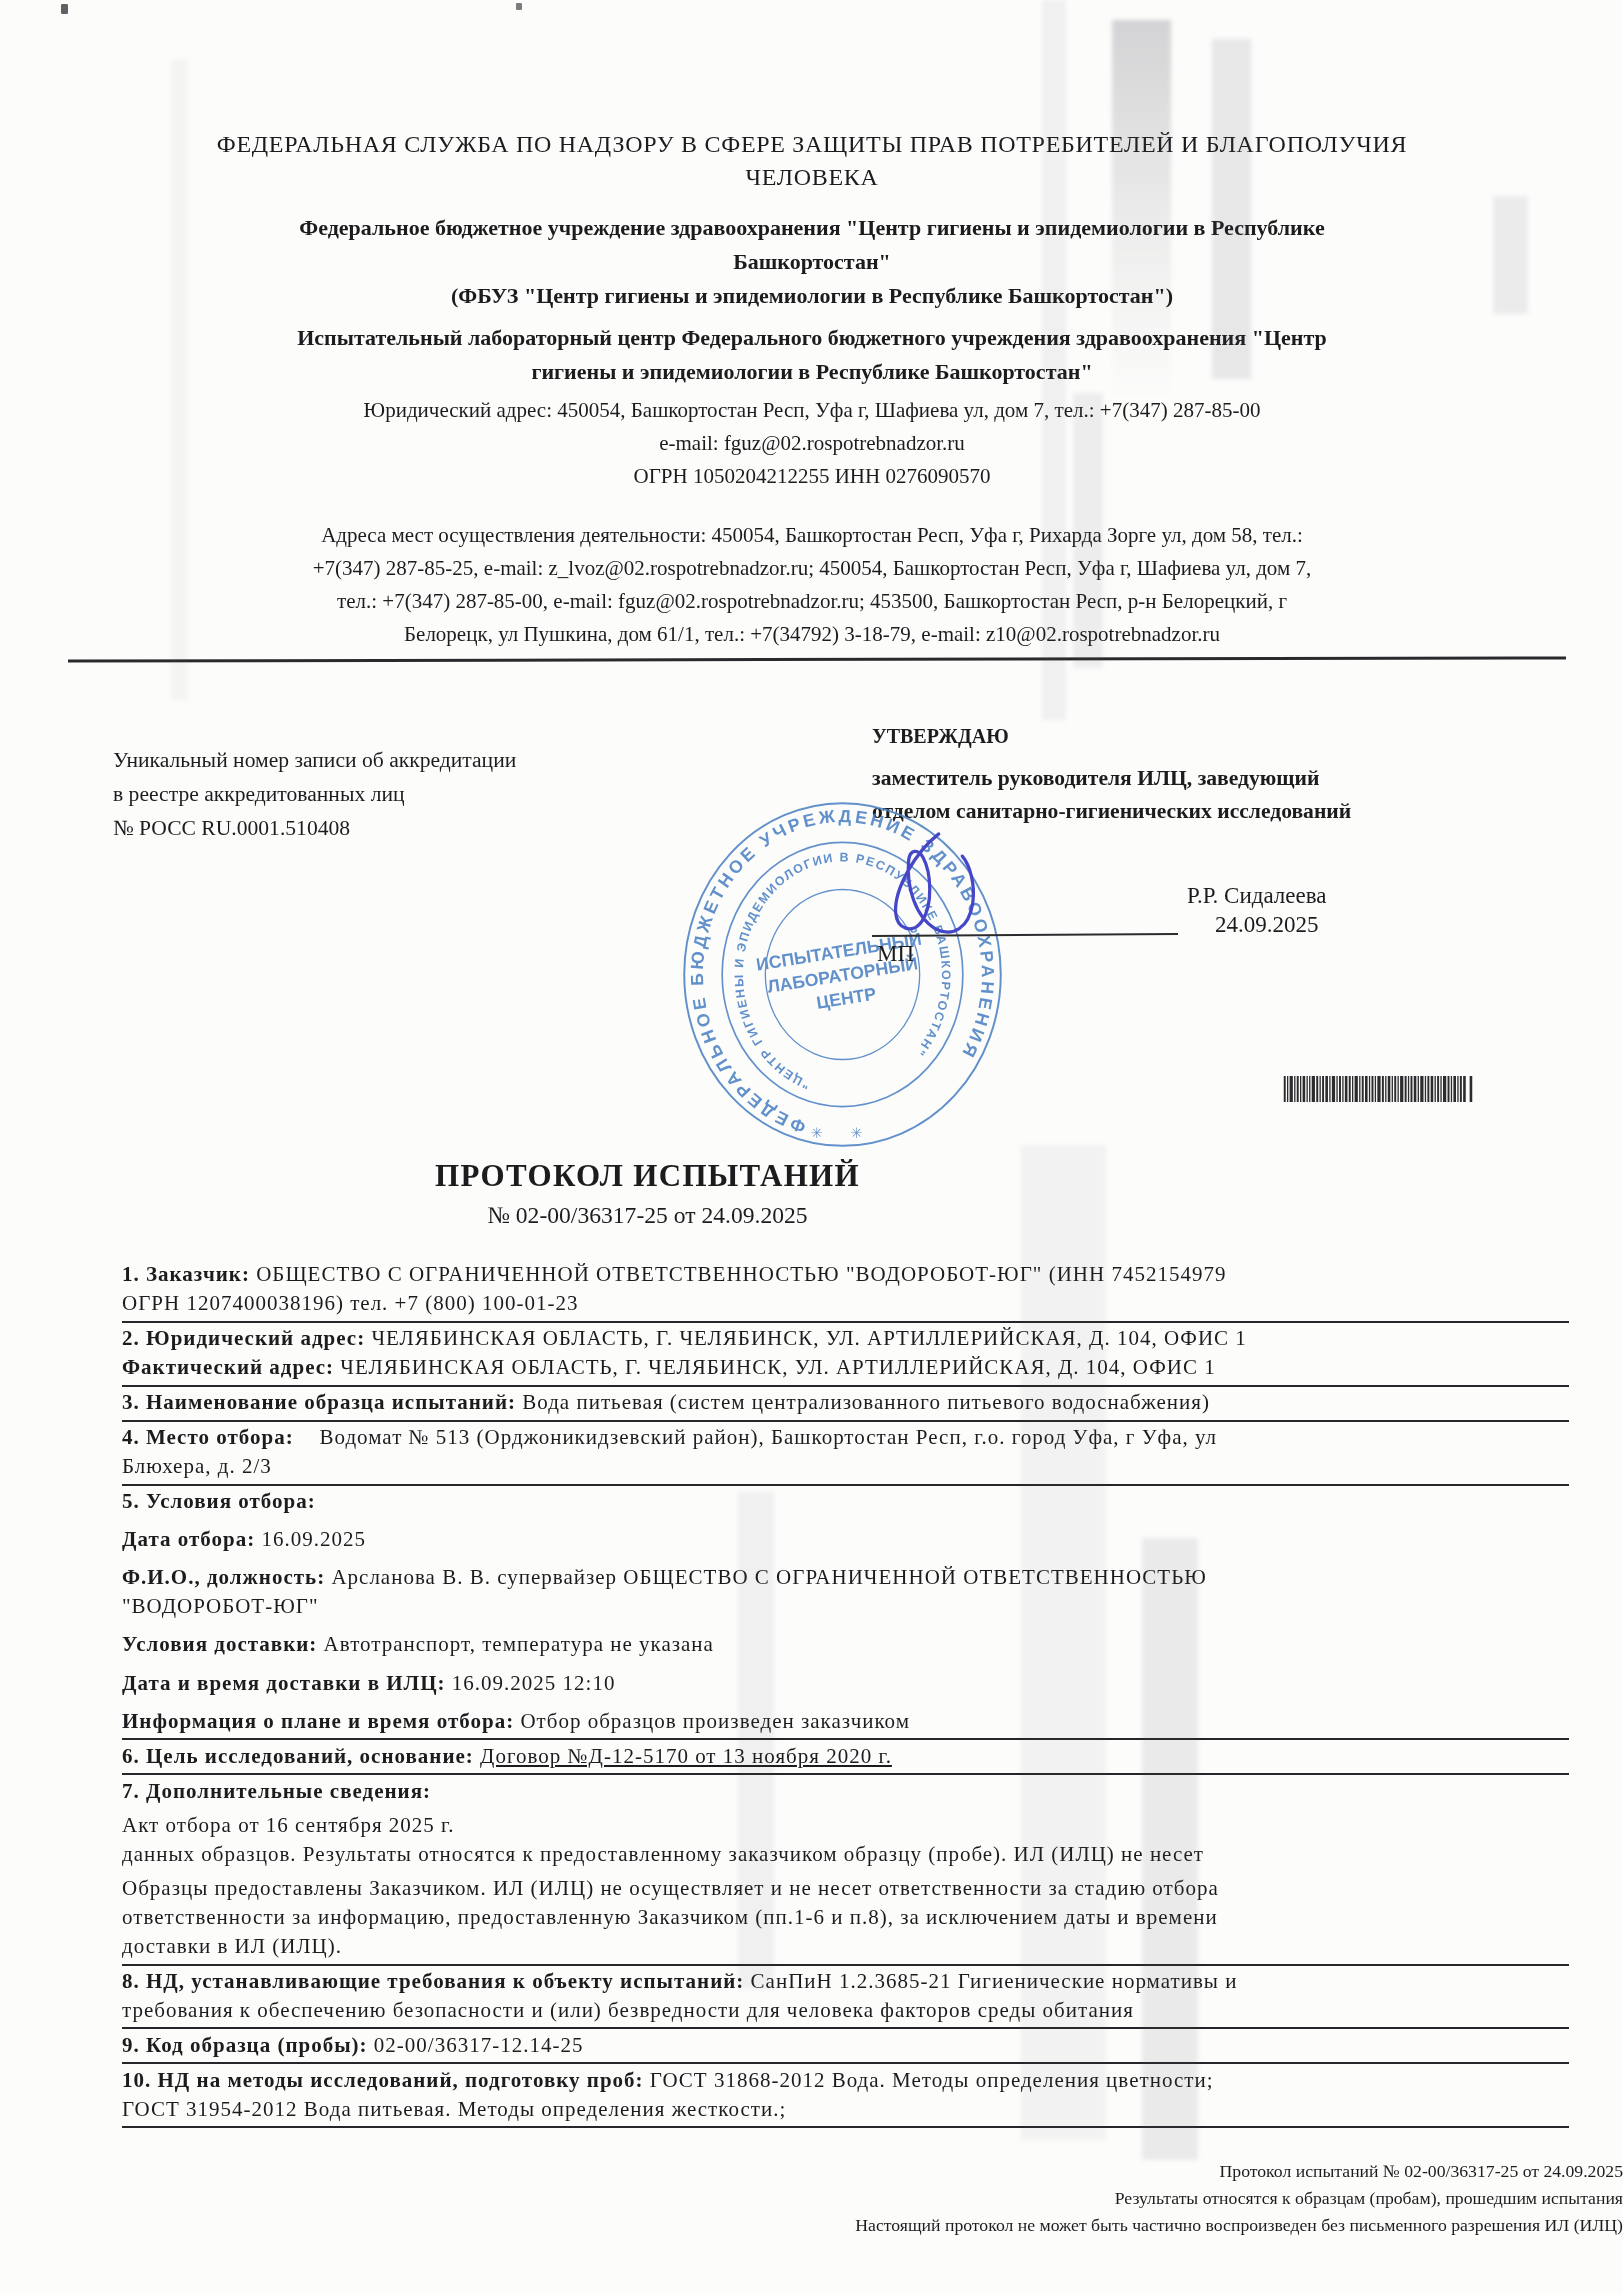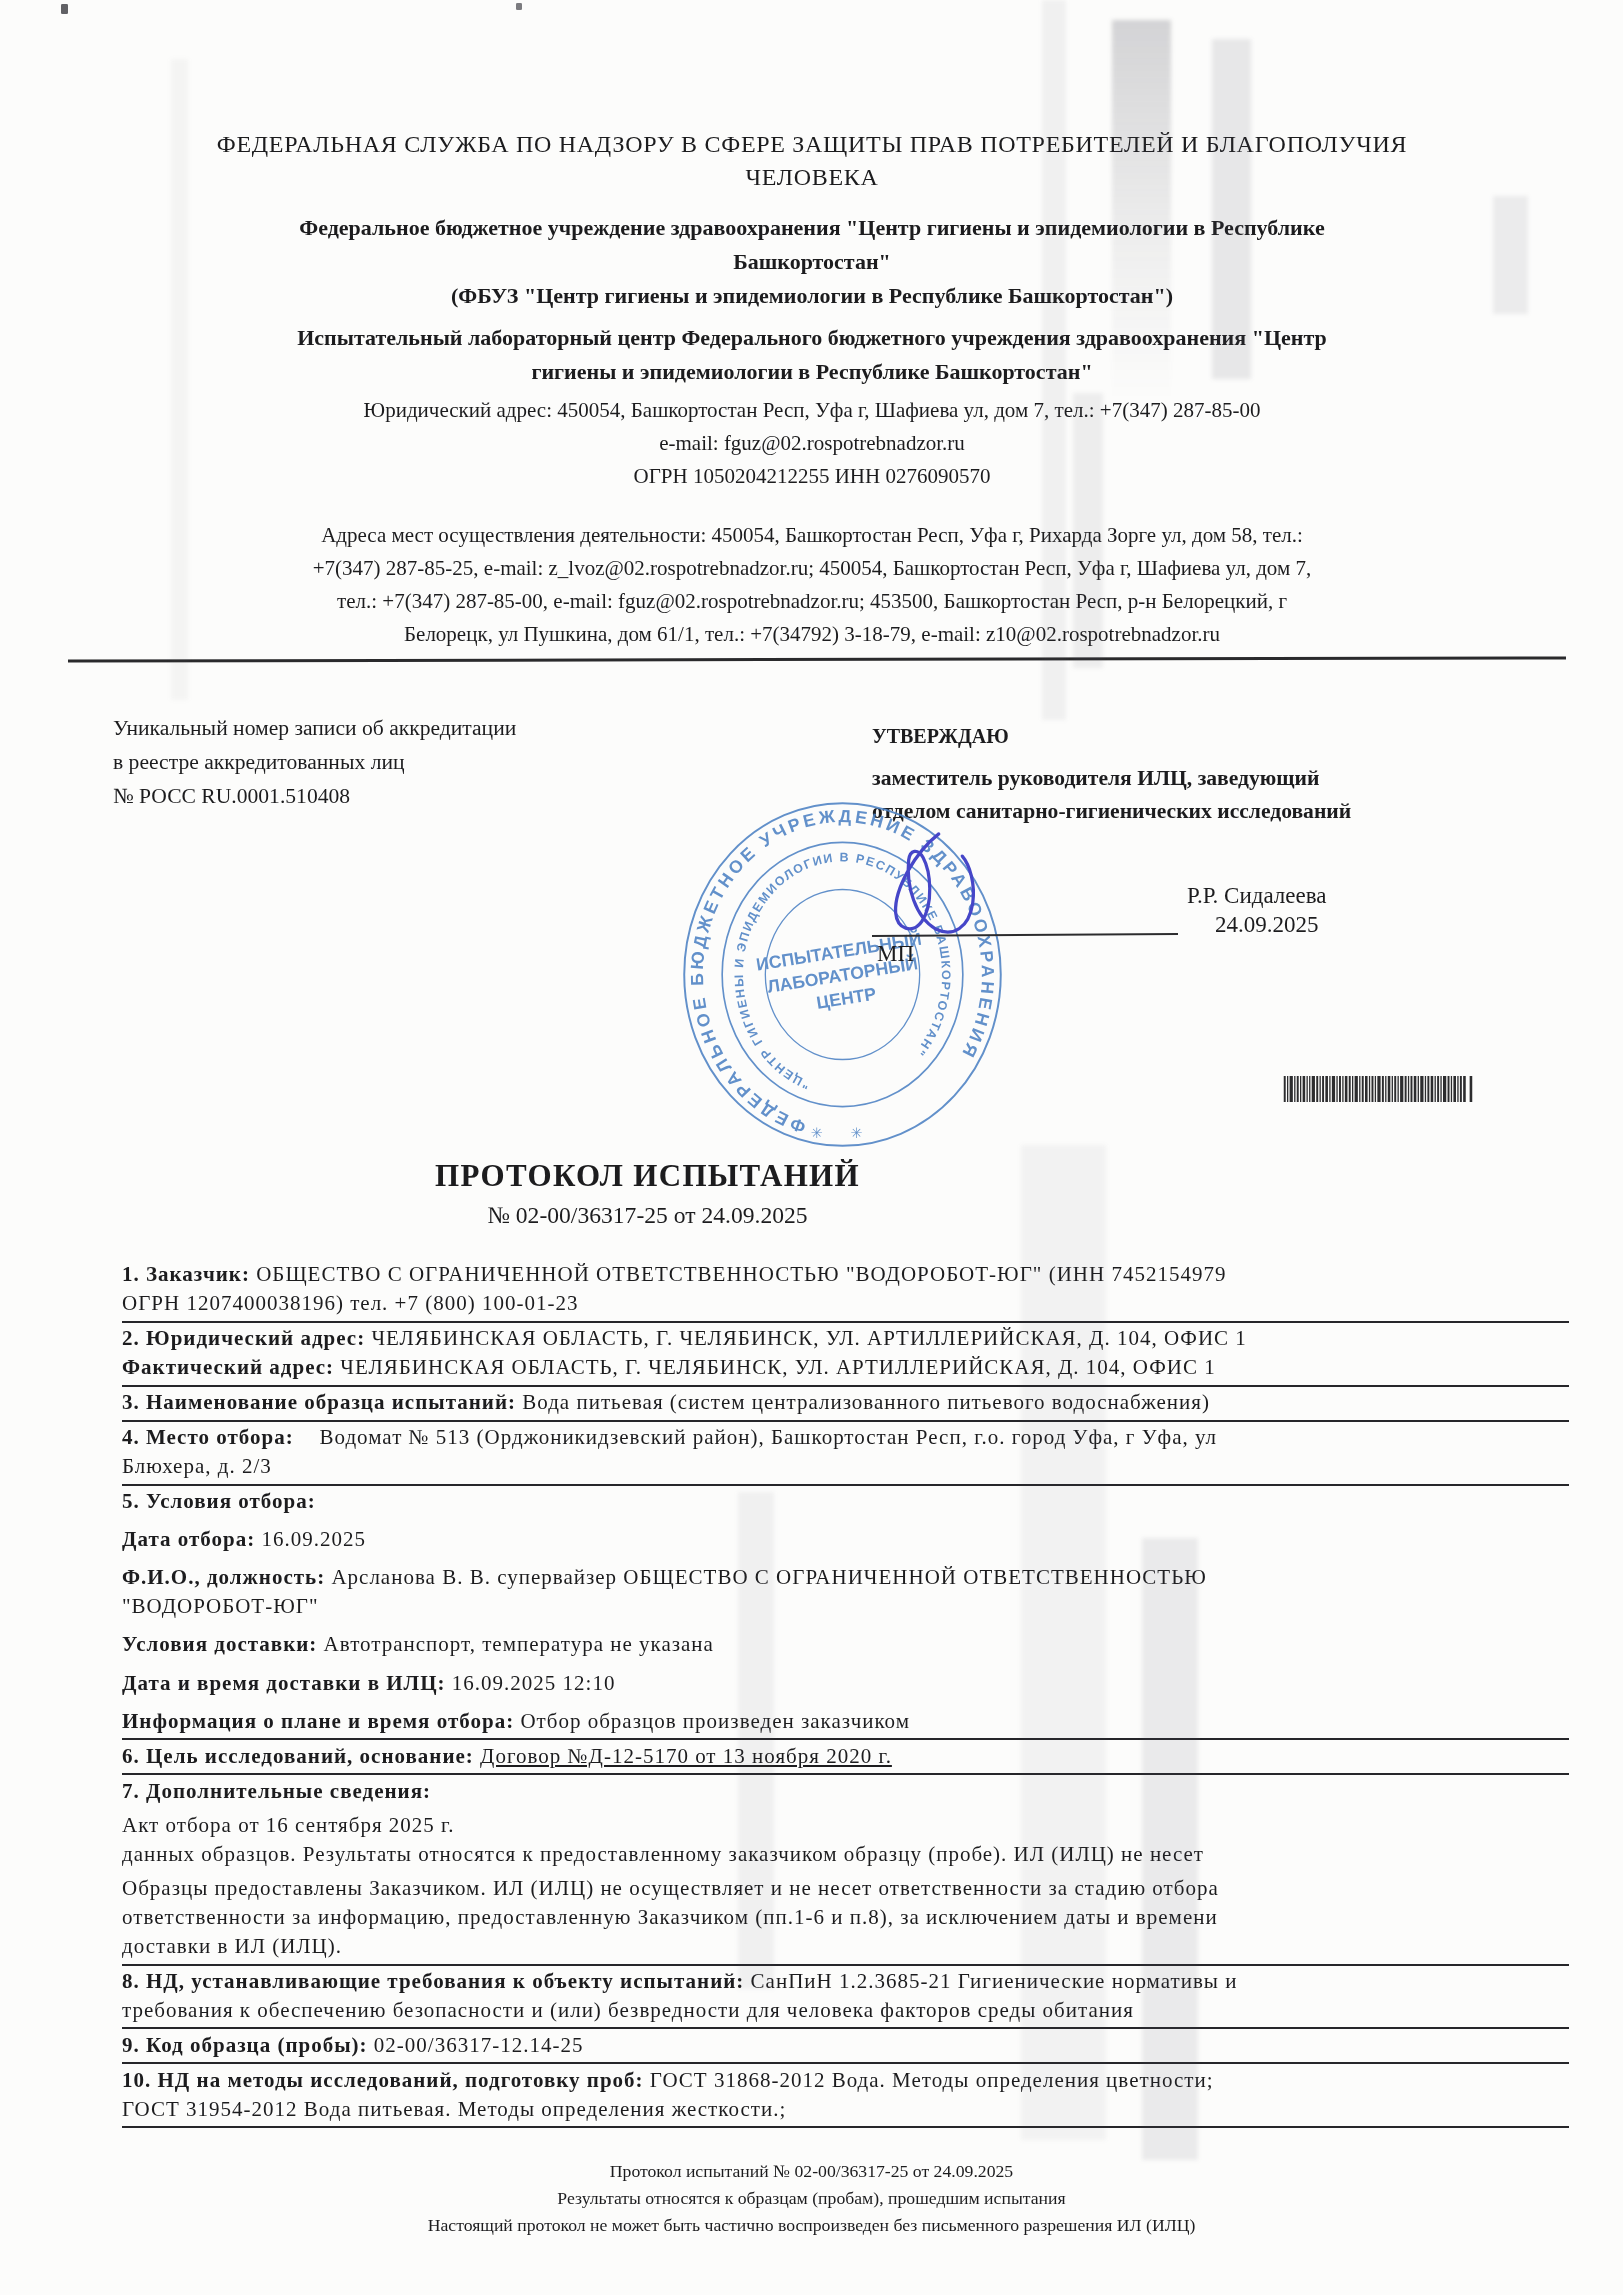--- a/index.html
+++ b/index.html
@@ -8,21 +8,21 @@
     overflow:hidden;font-family:"Liberation Serif",serif;color:#1c1c1e;
   }
   
   .header{position:absolute;left:92px;top:128px;width:1440px;text-align:center;}
   .h-caps{font-size:24px;line-height:33px;letter-spacing:0.7px;}
   .h-bold{font-weight:bold;font-size:22px;line-height:34px;}
   .h-reg{font-size:21px;line-height:33px;}
   .mt26{margin-top:17px;} .mt12{margin-top:7.9px;} .mt8{margin-top:5.2px;} .mt40{margin-top:26px;}
   .rule-main{position:absolute;left:68px;top:658px;width:1498px;height:2.6px;background:#2a2a2c;transform:rotate(-0.12deg);}
   
-  .accred{position:absolute;left:113px;top:711px;font-size:21.6px;line-height:34px;}
+  .accred{position:absolute;left:113px;top:743px;font-size:21.6px;line-height:34px;}
   .approval{position:absolute;left:872px;top:720px;font-size:21.6px;line-height:33px;width:707px;}
   .approval .t{font-weight:bold;font-size:20px;margin-bottom:9.2px;}
   .approval .p{font-weight:bold;}
   .stamp{position:absolute;left:679px;top:795px;z-index:2;}
   .sig{position:absolute;left:876px;top:826px;z-index:4;}
   .sig-line{position:absolute;left:872px;top:934px;width:306px;height:2px;background:#2c2c2e;transform:rotate(-0.4deg);z-index:5;}
   .sig-name{position:absolute;left:1187px;top:883px;font-size:23px;}
   .sig-date{position:absolute;left:1179px;top:912px;font-size:23px;margin-left:36px;}
   .mp{position:absolute;left:877px;top:941px;font-size:23px;z-index:6;}
   .barcode{position:absolute;left:1283px;top:1076px;z-index:2;}
@@ -32,21 +32,21 @@
   .title-num{font-size:23.6px;margin-top:7.9px;}
   
   .sections{position:absolute;left:122px;top:1259px;width:1447px;font-size:21px;line-height:29px;letter-spacing:1px;}
   .sec{border-bottom:2.6px double #26262a;padding:1.3px 0 2.6px;}
   .ln{white-space:nowrap;}
   .lbl{font-weight:bold;}
   .g14{margin-top:9.2px;} .g8{margin-top:5.2px;}
   .und{text-decoration:underline;}
   .ind{margin-left:19.6px;}
   
-  .footer{position:absolute;left:0;top:2158px;width:1623px;text-align:center;font-size:17.7px;line-height:27px;}
+  .footer{position:absolute;left:0;top:2158px;width:1623px;text-align:right;font-size:17.7px;line-height:27px;}
   
   .streak{position:absolute;pointer-events:none;filter:blur(2px);z-index:9;}
   .sk1{left:1112px;top:19.6px;width:59px;height:380px;background:linear-gradient(180deg,rgba(70,70,82,.22),rgba(70,70,82,.07) 60%,rgba(70,70,82,0));}
   .sk2{left:1042px;top:0;width:23.6px;height:720px;background:rgba(90,90,100,.07);}
   .sk3{left:1212px;top:39px;width:39px;height:340px;background:rgba(80,80,95,.12);}
   .sk4{left:1021px;top:1145px;width:85px;height:995px;background:rgba(90,90,105,.06);}
   .sk5{left:1142px;top:1538px;width:56px;height:622px;background:rgba(80,80,95,.10);}
   .sk6{left:738px;top:1492px;width:36px;height:497px;background:rgba(90,90,105,.07);}
   .sk7{left:171px;top:59px;width:17px;height:641px;background:rgba(90,90,105,.05);}
   .sk8{left:1493px;top:196px;width:35px;height:118px;background:rgba(90,90,105,.10);}

